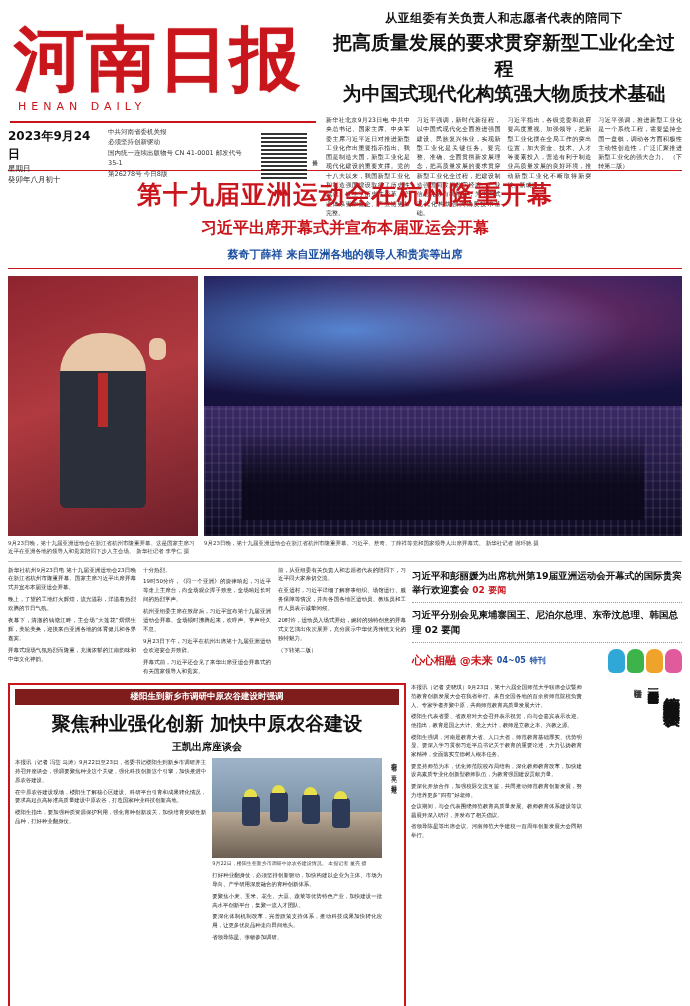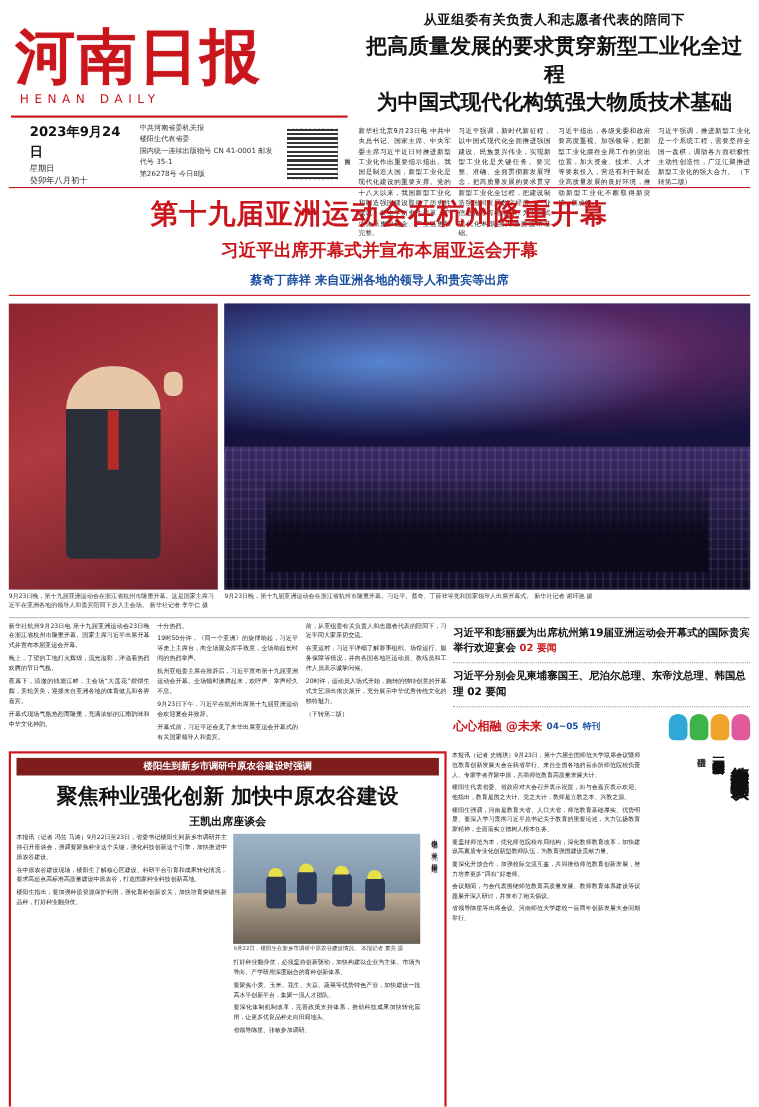--- a/index.html
+++ b/index.html
@@ -10,26 +10,26 @@
     color:#111;
     overflow:hidden;
   }
   .page{position:relative;width:690px;height:1006px;box-sizing:border-box;padding:6px 8px;}
 
   
   .masthead{display:flex;align-items:flex-start;gap:8px;height:160px;}
   .mast-left{width:310px;flex:0 0 310px;position:relative;}
   .logo{
     color:#c9161d;font-family:"DejaVu Serif","Liberation Serif",serif;
-    font-weight:bold;font-size:54px;letter-spacing:2px;line-height:1;
+    font-weight:bold;font-size:70px;letter-spacing:2px;line-height:1;
     margin:18px 0 0 6px;text-shadow:0 0 1px #c9161d;
   }
   .logo-pinyin{color:#c9161d;font-size:11px;letter-spacing:5px;margin:6px 0 0 10px;}
   .mast-rule{border-top:2px solid #c9161d;margin:8px 2px 4px 2px;}
-  .mast-info{display:flex;gap:8px;font-size:7px;color:#222;line-height:1.5;margin-left:19px;}
+  .mast-info{display:flex;gap:8px;font-size:7px;color:#222;line-height:1.5;}
   .mast-date{width:92px;flex:0 0 92px;}
   .mast-date .d1{font-size:12px;font-weight:bold;color:#111;}
   .mast-date .d2{font-size:7.5px;}
   .mast-meta{flex:1;font-size:6.5px;color:#333;line-height:1.6;}
   .qr{width:46px;height:46px;background:
      repeating-linear-gradient(0deg,#111 0 2px,#fff 2px 4px),
      repeating-linear-gradient(90deg,#111 0 2px,transparent 2px 4px);
      opacity:.85;}
   .qr-wrap{display:flex;gap:4px;align-items:center;margin-left:4px;}
   .qr-cap{font-size:5px;color:#555;writing-mode:vertical-rl;}
@@ -127,21 +127,21 @@
       <div class="logo-pinyin">HENAN DAILY</div>
       <div class="mast-rule"></div>
       <div class="mast-info">
         <div class="mast-date">
           <div class="d1"><span>2023年9月24日</span></div>
           <div class="d2">星期日</div>
           <div class="d2">癸卯年八月初十</div>
         </div>
         <div class="mast-meta">
           <div>中共河南省委机关报</div>
-          <div>楼阳生代表省委</div>
+          <div>必须坚持创新驱动</div>
           <div>国内统一连续出版物号 CN 41-0001  邮发代号 35-1</div>
           <div>第26278号  今日8版</div>
         </div>
         <div class="qr-wrap">
           <div class="qr"></div>
           <div class="qr-cap">扫码关注</div>
         </div>
       </div>
     </div>
 

